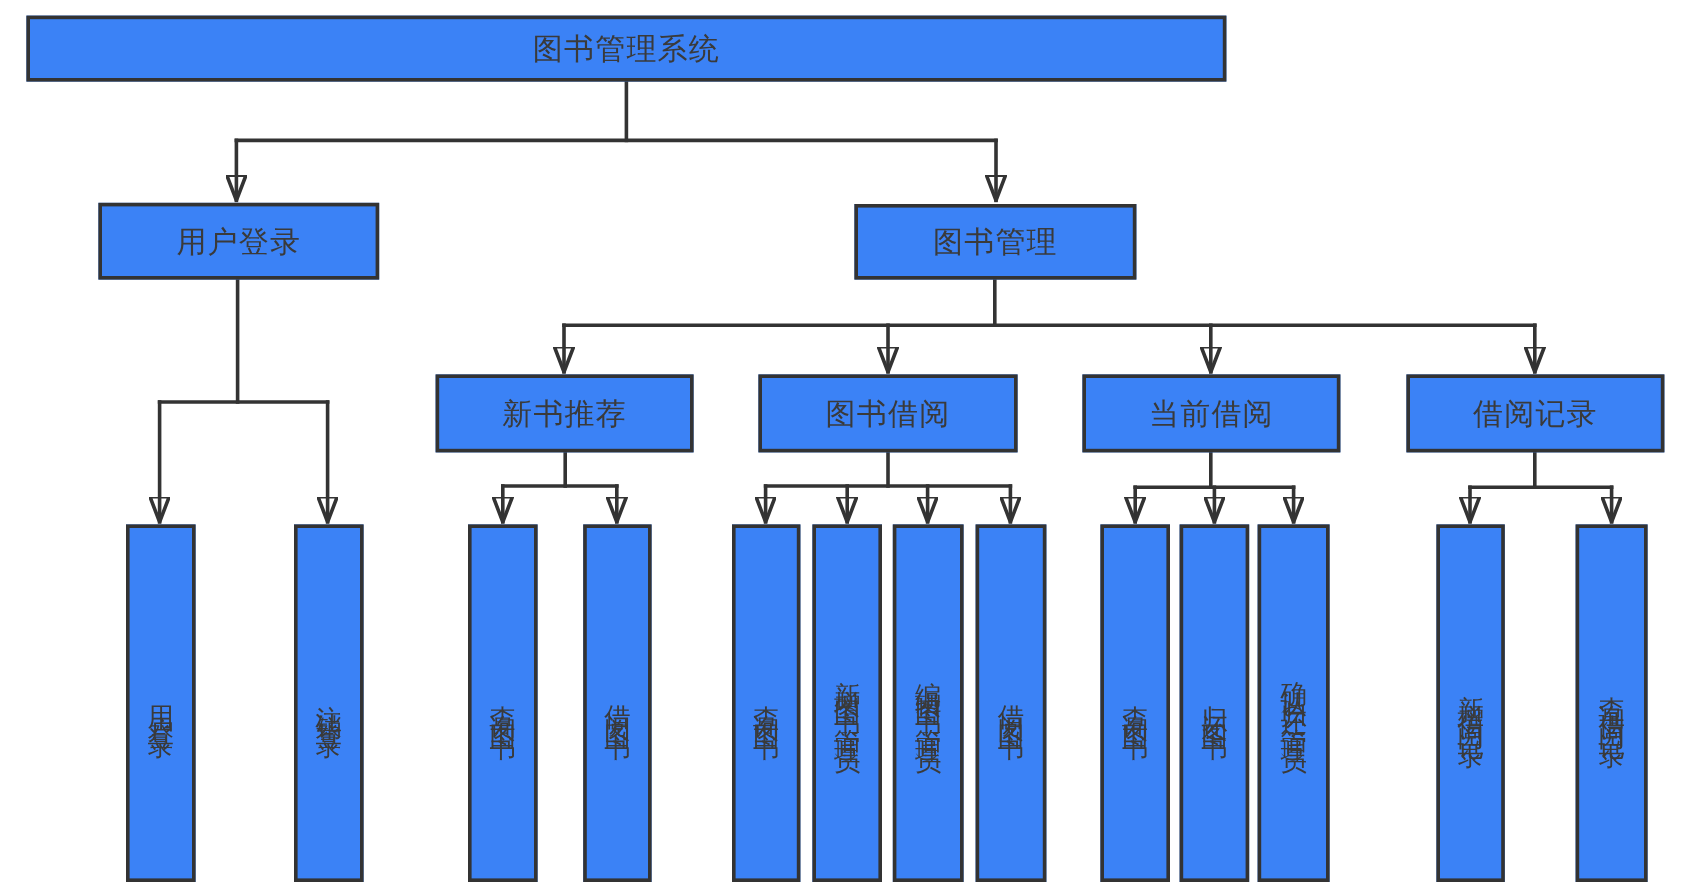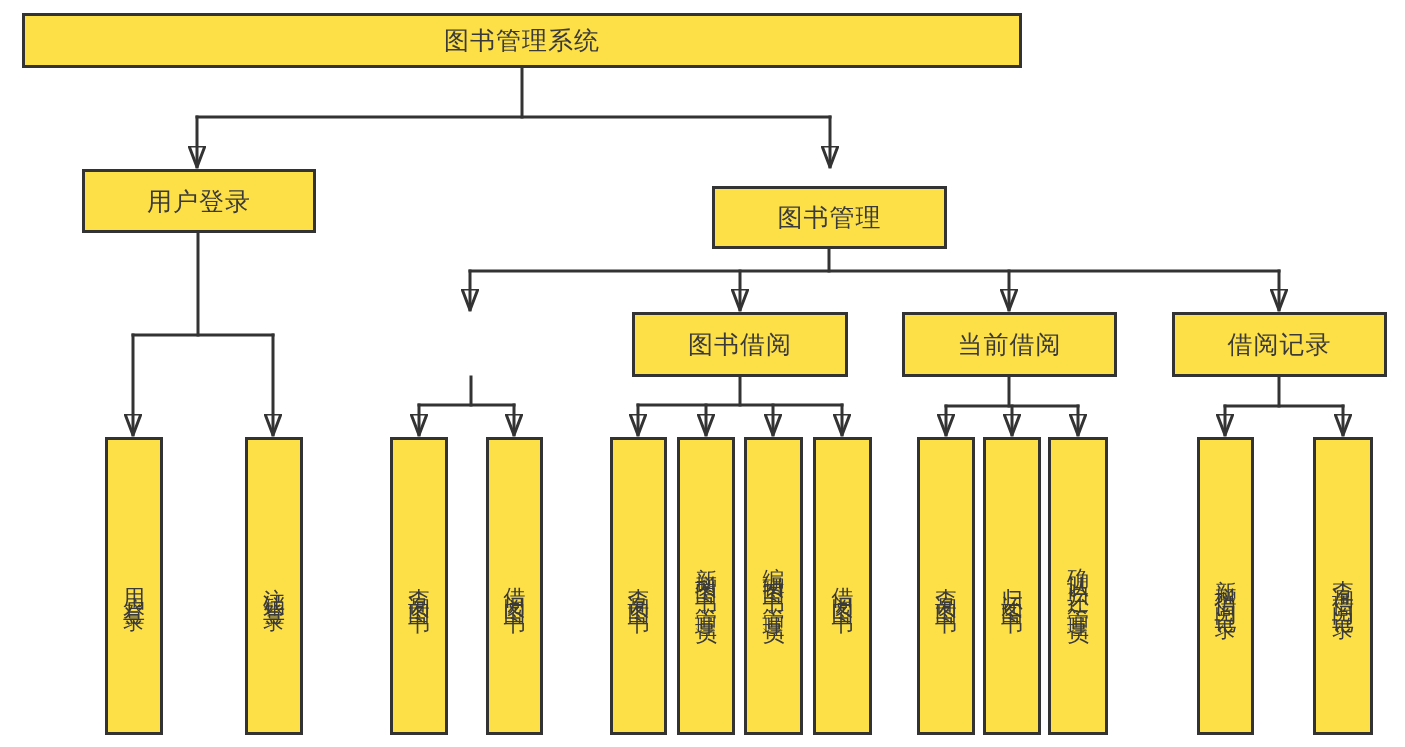--- a/index.html
+++ b/index.html
@@ -14,21 +14,21 @@
   svg.wires {
     position: absolute;
     left: 0; top: 0;
     width: 1405px; height: 747px;
     pointer-events: none;
   }
   .box {
     position: absolute;
     box-sizing: border-box;
     border: 3px solid #333333;
-    background: #fde047;
+    background: #3b82f6;
     display: flex;
     align-items: center;
     justify-content: center;
     color: #3a3a3a;
   }
   .hbox .lbl {
     font-size: 25px;
     letter-spacing: 1px;
     white-space: nowrap;
   }
@@ -36,21 +36,21 @@
     writing-mode: vertical-rl;
     text-orientation: mixed;
     font-size: 22px;
     letter-spacing: 8px;
     line-height: 1;
     white-space: nowrap;
   }
   
   #n-root  { left: 22px;   top: 13px;  width: 1000px; height: 55px; }
   #n-l2-0  { left: 82px;   top: 169px; width: 234px;  height: 64px; }
-  #n-l2-1  { left: 712px;  top: 170px; width: 235px;  height: 63px; margin-top: 16px; }
+  #n-l2-1  { left: 712px;  top: 170px; width: 235px;  height: 63px; }
   #n-l3-0  { left: 363px;  top: 312px; width: 215px;  height: 65px; }
   #n-l3-1  { left: 632px;  top: 312px; width: 216px;  height: 65px; }
   #n-l3-2  { left: 902px;  top: 312px; width: 215px;  height: 65px; }
   #n-l3-3  { left: 1172px; top: 312px; width: 215px;  height: 65px; }
   .leaf    { top: 437px; height: 298px; }
   #lf-0  { left: 105px;  width: 58px; }
   #lf-1  { left: 245px;  width: 58px; }
   #lf-2  { left: 390px;  width: 58px; }
   #lf-3  { left: 486px;  width: 57px; }
   #lf-4  { left: 610px;  width: 57px; }
@@ -131,20 +131,23 @@
     <span class="lbl">图书管理系统</span>
   </div>
 
   <div id="n-l2-0" class="box hbox">
     <span class="lbl">用户登录</span>
   </div>
   <div id="n-l2-1" class="box hbox">
     <span class="lbl">图书管理</span>
   </div>
 
+  <div id="n-l3-0" class="box hbox">
+    <span class="lbl">新书推荐</span>
+  </div>
   <div id="n-l3-1" class="box hbox">
     <span class="lbl">图书借阅</span>
   </div>
   <div id="n-l3-2" class="box hbox">
     <span class="lbl">当前借阅</span>
   </div>
   <div id="n-l3-3" class="box hbox">
     <span class="lbl">借阅记录</span>
   </div>
 

